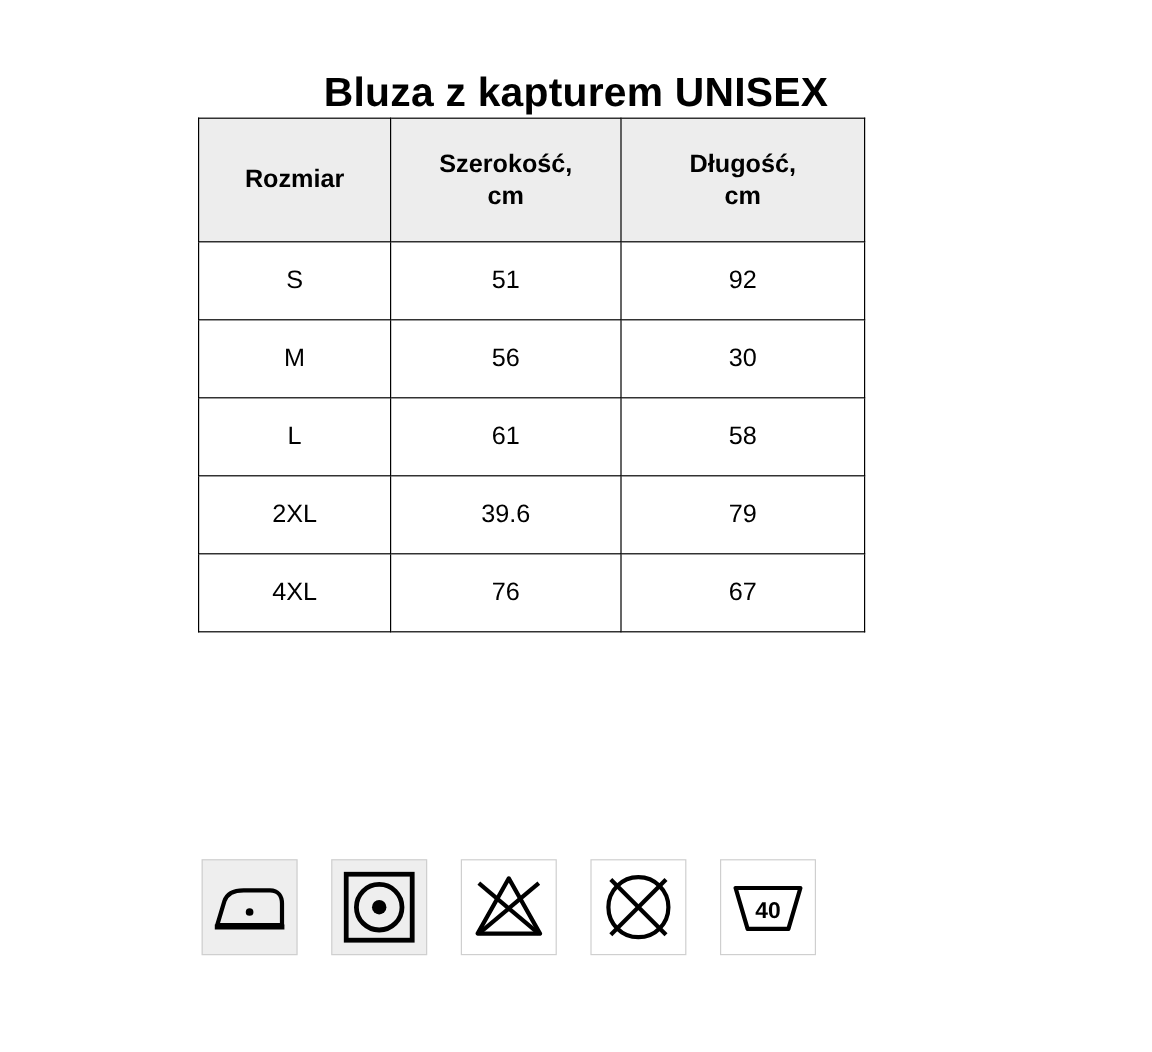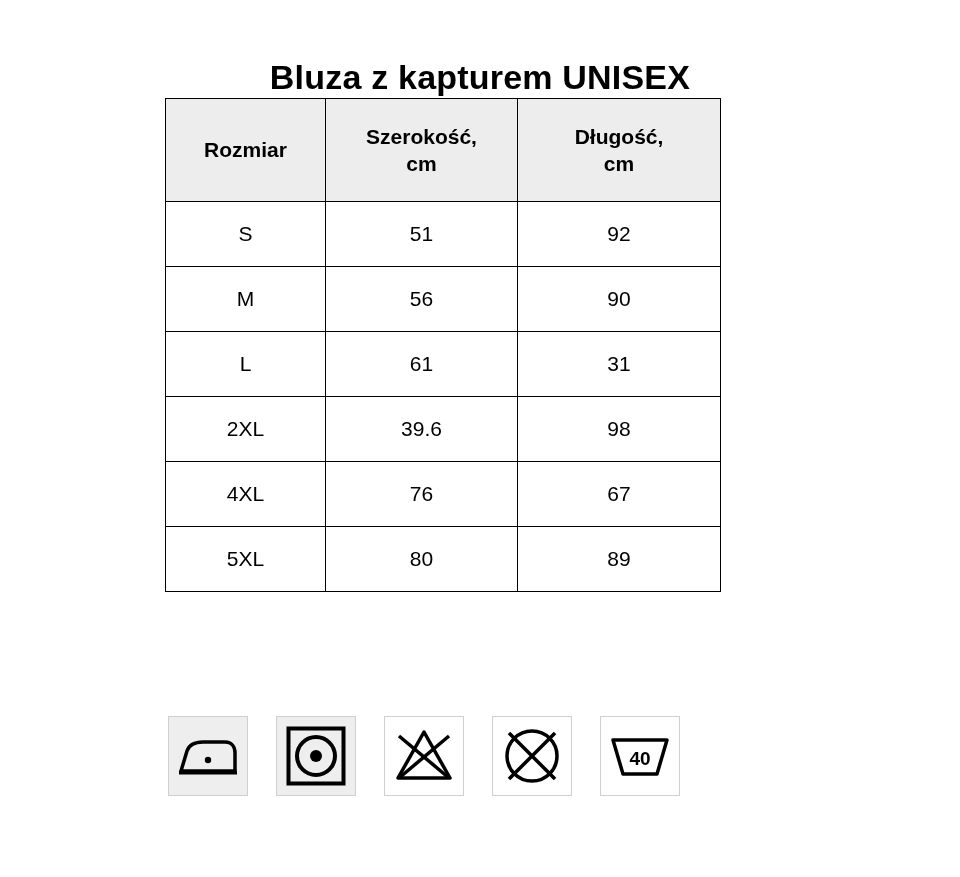--- a/index.html
+++ b/index.html
@@ -118,41 +118,36 @@
     </thead>
     <tbody>
       <tr>
         <td>S</td>
         <td>51</td>
         <td>92</td>
       </tr>
       <tr>
         <td>M</td>
         <td>56</td>
-        <td>90</td>
+        <td>30</td>
       </tr>
       <tr>
         <td>L</td>
         <td>61</td>
-        <td>31</td>
+        <td>58</td>
       </tr>
       <tr>
         <td>2XL</td>
         <td>39.6</td>
-        <td>98</td>
+        <td>79</td>
       </tr>
       <tr>
         <td>4XL</td>
         <td>76</td>
         <td>67</td>
-      </tr>
-      <tr>
-        <td>5XL</td>
-        <td>80</td>
-        <td>89</td>
       </tr>
     </tbody>
   </table>
 
   <div class="care-row">
 
     <div class="care-icon shaded">
       <svg width="62" height="46" viewBox="0 0 62 46">
         <path d="M4 38 L10 18 C12 12 18 9 26 9 L48 9 C55 9 58 14 58 20 L58 38 Z" fill="none" stroke="#000" stroke-width="3.5" stroke-linejoin="round"></path>
         <line x1="2" y1="39.5" x2="60" y2="39.5" stroke="#000" stroke-width="4"></line>

